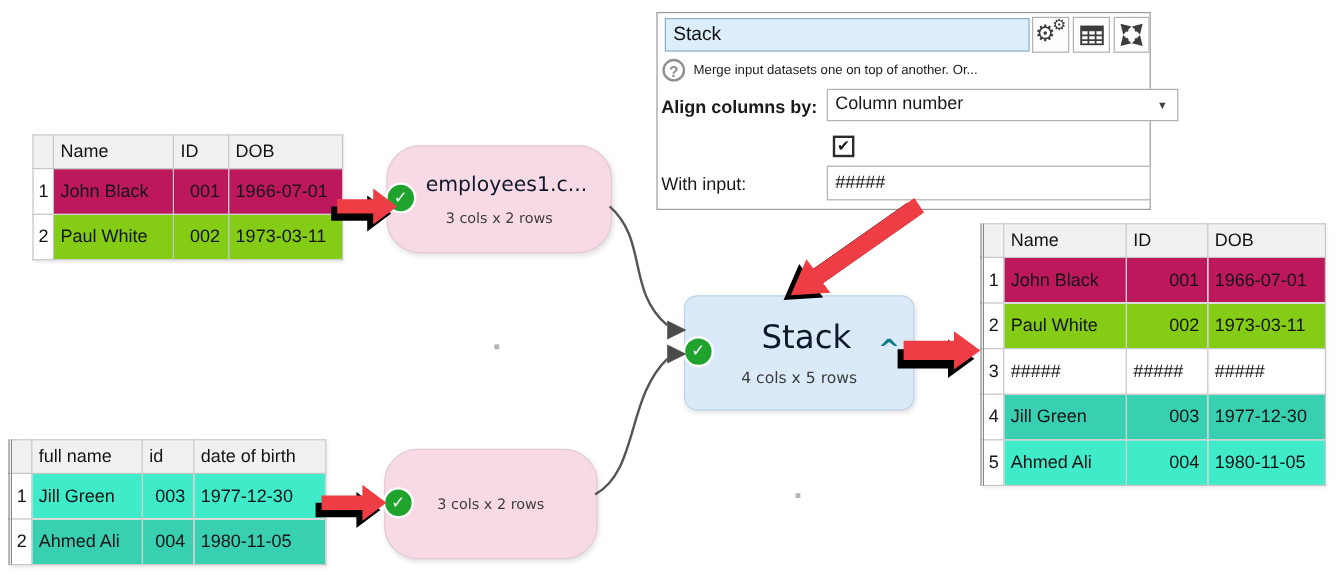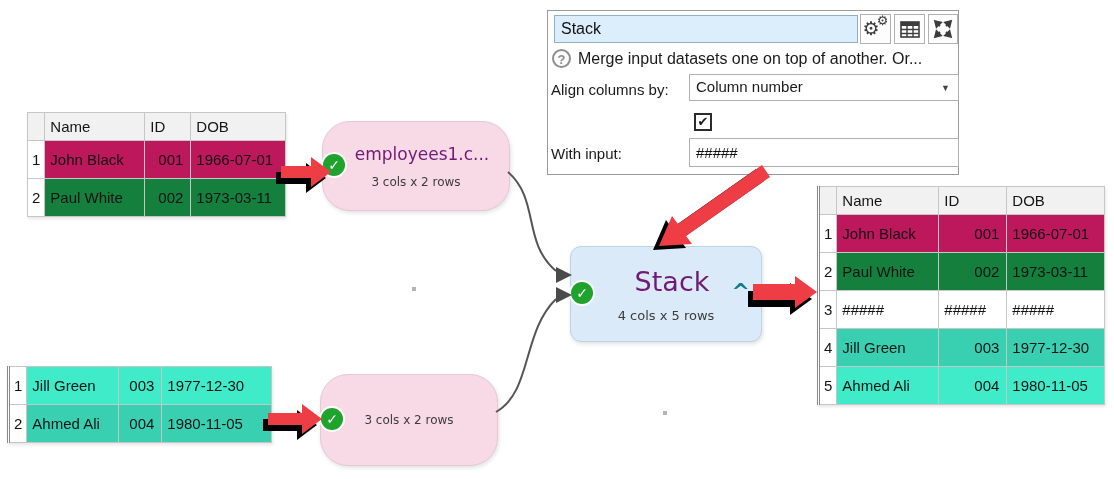--- a/index.html
+++ b/index.html
@@ -13,31 +13,31 @@
   .dtable th{background:#f1f1f1;font-weight:normal;text-align:left;height:27px;}
   .dtable td{height:37px;}
   .dtable .rn{background:#fff;text-align:right;padding:0 4px;}
   .dtable th.rn{background:#f1f1f1;}
   .dtable td.num{text-align:right;padding-right:7px;}
   .dtable td.lft{text-align:left;}
   .t-input1{left:27px;top:112px;}
   .t-input2{left:7px;top:366px;border-left:3px double #8a8a8a;}
   .t-output{left:817px;top:186px;border-left:3px double #8a8a8a;}
   .rowY1 td{background:#be185d;}
-  .rowY2 td{background:#15803d;}
+  .rowY2 td{background:#84cc16;}
   .rowT1 td{background:#40ebca;}
   .rowT2 td{background:#39d0b2;}
   .rowW td{background:#ffffff;}
   .dtable td.rn{background:#ffffff;}
 
   
   .node{position:absolute;display:flex;flex-direction:column;align-items:center;justify-content:center;
         gap:11px;text-align:center;box-shadow:1px 2px 4px rgba(0,0,0,0.12);
         font-family:"DejaVu Sans",sans-serif;}
-  .node .title{font-size:17px;color:#701a75;margin-left:12px;}
+  .node .title{font-size:17px;color:#0f172a;margin-left:12px;}
   .node .subtitle{font-size:12px;color:#3c3c3c;}
   .n-emp1{left:322px;top:121px;width:186px;height:88px;background:#f8dae6;border:1px solid #e3c9d4;border-radius:28px;}
   .n-emp2{left:320px;top:374px;width:176px;height:90px;background:#f8dae6;border:1px solid #e3c9d4;border-radius:28px;}
   .n-stack{left:570px;top:246px;width:190px;height:94px;background:#daeaf8;border:1px solid #bcd4e6;border-radius:11px;}
   .n-stack .title{font-size:27px;}
   .n-stack .subtitle{font-size:13px;}
   .check{position:absolute;left:0px;top:50%;margin-top:-12px;width:22px;height:22px;background:#1fa32c;
          border-radius:50%;color:#fff;font-size:14px;font-weight:bold;line-height:22px;text-align:center;
          box-shadow:0 0 0 2px #ffffff;font-family:"DejaVu Sans",sans-serif;}
   .caret{position:absolute;right:11px;top:50%;margin-top:-14px;color:#0f7d88;font-size:22px;
@@ -51,23 +51,23 @@
               font-family:"Liberation Sans",sans-serif;color:#111;outline:none;}
   .pbtn{position:absolute;top:3px;width:31px;height:30px;background:#fdfdfd;border:1px solid #b1b1b1;
         box-sizing:border-box;padding:0;display:flex;align-items:center;justify-content:center;cursor:pointer;}
   .pbtn.b1{left:312px;} .pbtn.b2{left:346px;} .pbtn.b3{left:380px;width:30px;}
   .gearwrap{position:relative;width:22px;height:24px;color:#3c3c3c;}
   .gear-big{position:absolute;left:-2px;top:2px;font-size:19px;line-height:19px;}
   .gear-small{position:absolute;right:-2px;top:-3px;font-size:13px;line-height:13px;}
   .help-row{position:absolute;left:4px;top:38px;display:flex;align-items:center;}
   .help-icon{width:19px;height:19px;border:2px solid #8f8f8f;border-radius:50%;color:#8d8d8d;
              font-size:13px;line-height:18px;text-align:center;box-sizing:border-box;flex:0 0 auto;font-weight:bold;}
-  .help-text{margin-left:7px;white-space:nowrap;font-size:16px;}
-  .align-label{position:absolute;left:3px;top:70px;}
-  .dropdown{position:absolute;left:141px;top:63px;width:270px;height:27px;background:#fff;
+  .help-text{margin-left:7px;white-space:nowrap;font-size:11px;}
+  .align-label{position:absolute;left:3px;top:70px;font-weight:bold;}
+  .dropdown{position:absolute;left:141px;top:63px;width:293px;height:27px;background:#fff;
             border:1px solid #b0b0b0;box-sizing:border-box;padding:3px 24px 3px 6px;cursor:pointer;}
   .dd-caret{position:absolute;right:8px;top:8px;font-size:9px;color:#444;}
   .cb{position:absolute;left:146px;top:102px;width:18px;height:18px;border:2px solid #2b2b2b;
       box-sizing:border-box;background:#fff;text-align:center;line-height:14px;font-size:13px;cursor:pointer;}
   .cb-label{position:absolute;left:172px;top:103px;}
   .wv-label{position:absolute;left:3px;top:134px;}
   .text-input{position:absolute;left:141px;top:127px;width:270px;height:29px;border:1px solid #b0b0b0;
               box-sizing:border-box;padding:4px 6px;font-size:15px;font-family:"Liberation Sans",sans-serif;
               color:#111;outline:none;}
 
@@ -111,20 +111,26 @@
     </table>
 
   <table class="dtable t-input2">
     <colgroup>
         <col style="width:12px">
         <col style="width:92px">
         <col style="width:43px">
         <col style="width:110px">
       </colgroup>
     <tbody>
+        <tr>
+      <th class="rn"></th>
+      <th>full name</th>
+      <th>id</th>
+      <th>date of birth</th>
+    </tr>
     <tr class="rowT1">
       <td class="rn">1</td>
       <td>Jill Green</td>
       <td class="num">003</td>
       <td>1977-12-30</td>
     </tr>
     <tr class="rowT2">
       <td class="rn">2</td>
       <td>Ahmed Ali</td>
       <td class="num">004</td>

